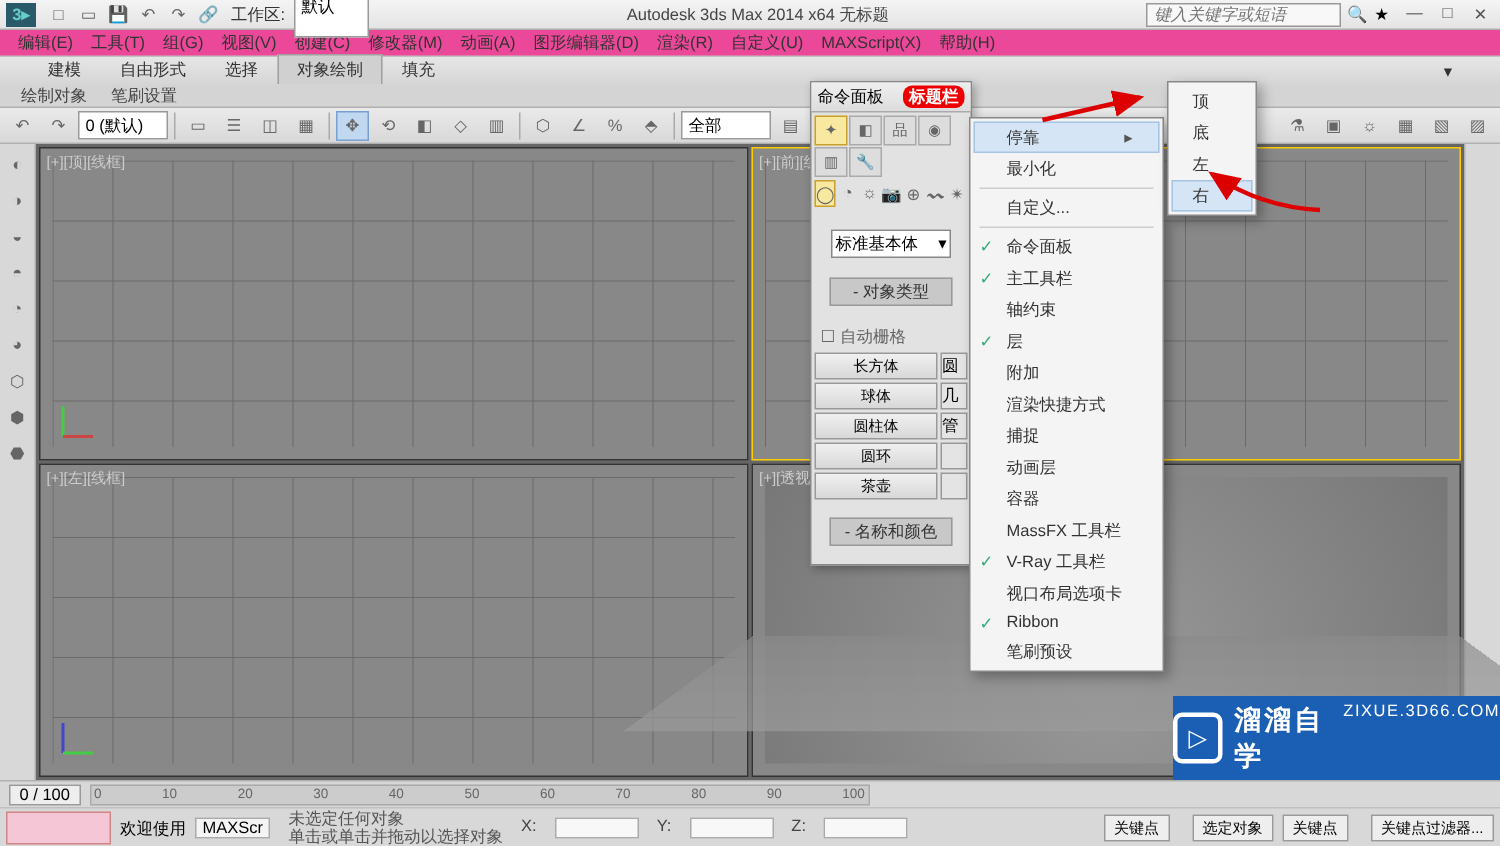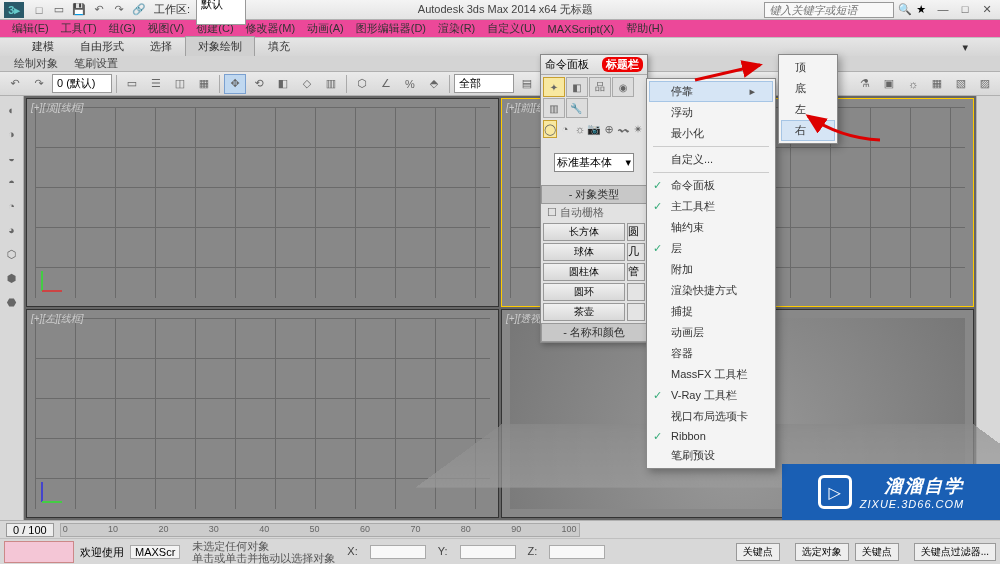--- a/index.html
+++ b/index.html
@@ -30,21 +30,21 @@
   .tb-btn { width:22px; height:20px; display:inline-flex; align-items:center; justify-content:center; color:#666; border:1px solid transparent;}
   .tb-sep { width:1px; height:18px; background:#aaa; margin:0 2px;}
   .tb-dd { border:1px solid #999; background:white; padding:1px 14px 1px 4px; min-width:60px;}
   .tb-btn.sel { background:#c0d8f0; border:1px solid #7aa0d0;}
   
   .workspace { position:absolute; top:96px; left:0; right:0; bottom:44px; display:flex;}
   .left-dock { width:24px; background:#d8d8d8; border-right:1px solid #b0b0b0; display:flex; flex-direction:column; padding-top:4px; gap:4px;}
   .left-dock span{width:20px;height:20px;margin:0 auto;display:flex;align-items:center;justify-content:center;color:#666;}
   
   .viewports { flex:1; background:#666; display:grid; grid-template-columns:1fr 1fr; grid-template-rows:1fr 1fr; gap:2px; padding:2px;}
-  .viewport { background:#888; position:relative; border:1px solid #333;font-style:italic;}
+  .viewport { background:#888; position:relative; border:1px solid #333;}
   .viewport.active-vp { border:1px solid #ffcc00;}
   .vp-label { position:absolute; top:2px; left:4px; color:#ccc; font-size:10px;}
   .vp-grid { position:absolute; inset:8px; background-image:linear-gradient(#6a6a6a 1px,transparent 1px),linear-gradient(90deg,#6a6a6a 1px,transparent 1px); background-size:40px 40px;}
   .vp-grid.persp { background:radial-gradient(circle at 50% 70%, #999 0%, #777 100%);}
   .vp-axis { position:absolute; bottom:10px; left:10px; width:30px; height:30px;}
   .persp-floor{position:absolute;left:0;right:0;top:55%;bottom:0;background:linear-gradient(#8a8a8a,#9a9a9a);transform:perspective(300px) rotateX(60deg);transform-origin:top;opacity:.7;}
   
   .right-dock { width:24px; background:#d8d8d8; border-left:1px solid #b0b0b0;}
   
   .statusbar { position:absolute; bottom:0; left:0; right:0; height:44px; background:#d8d8d8; border-top:1px solid #b0b0b0;}
@@ -64,21 +64,21 @@
   
   .cmd-panel { position:absolute; top:54px; left:540px; width:108px; background:#e2e2e2; border:1px solid #888; box-shadow:2px 2px 6px rgba(0,0,0,.3); z-index:5;}
   .cmd-title { background:linear-gradient(#eee,#ddd); padding:2px 4px; display:flex; justify-content:space-between; align-items:center; border-bottom:1px solid #aaa;}
   .cmd-title .hl{background:#e00;color:white;padding:0 4px;border-radius:6px;font-weight:bold;}
   .cmd-tabs{display:flex;flex-wrap:wrap;padding:2px;gap:1px;}
   .cmd-tabs span{width:22px;height:20px;border:1px solid #aaa;background:#ddd;display:flex;align-items:center;justify-content:center;color:#666;font-size:10px;}
   .cmd-tabs span.on{background:#f8e8a0;border-color:#c8a030;}
   .cmd-row2{display:flex;gap:1px;padding:0 2px 2px;}
   .cmd-row2 span{width:18px;height:18px;display:flex;align-items:center;justify-content:center;color:#666;}
   .cmd-dd{margin:13px;border:1px solid #888;background:white;padding:1px 2px;display:flex;justify-content:space-between;align-items:center;}
-  .rollout-hdr{background:#c8c8c8;border:1px solid #999;margin:0;padding:1px 4px;text-align:center;color:#333;}
+  .rollout-hdr{background:#c8c8c8;border:1px solid #999;margin:12px;padding:1px 4px;text-align:center;color:#333;}
   .chk-row{padding:1px 6px;color:#666;}
   .btn-grid{display:grid;grid-template-columns:1fr 18px;gap:2px;margin:2px;}
   .btn-grid button{border:1px solid #999;background:linear-gradient(#f0f0f0,#d8d8d8);padding:1px;font-size:10px;}
   .btn-grid .stub{border:1px solid #999;background:#e4e4e4;}
   
   
   .ctx-menu { position:absolute; background:#f4f4f4; border:1px solid #888; box-shadow:3px 3px 8px rgba(0,0,0,.3); padding:2px; z-index:10; min-width:130px;}
   .ctx-menu .item{padding:3px 18px 3px 22px;color:#333;position:relative;display:flex;justify-content:space-between;align-items:center;}
   .ctx-menu .item.hover{background:#d6e5f5;border:1px solid #a6c5e5;padding:2px 17px 2px 21px;}
   .ctx-menu .sep{height:1px;background:#ccc;margin:2px 4px;}
@@ -86,21 +86,21 @@
   .ctx-menu .arrow::after{content:"▸";margin-left:8px;color:#555;}
   .sub-menu{left:778px;top:54px;min-width:60px;}
   .sub-menu .item{padding:3px 14px;}
   .sub-menu .item.hover{padding:2px 13px;background:#d6e5f5;border:1px solid #a6c5e5;}
   
   .red-arrow{position:absolute;pointer-events:none;z-index:20;}
   .red-arrow svg{overflow:visible;}
   
   .watermark{position:absolute;right:0;bottom:44px;width:218px;height:56px;background:#1a5fb4;color:white;display:flex;align-items:center;justify-content:center;gap:8px;z-index:4;}
   .watermark .play{width:34px;height:34px;border:3px solid white;border-radius:6px;display:flex;align-items:center;justify-content:center;font-size:16px;}
-  .watermark .txt{display:flex;flex-direction:column;align-items:flex-end;font-style:italic;}
+  .watermark .txt{display:flex;flex-direction:row;align-items:flex-start;}
   .watermark .cn{font-size:18px;font-weight:bold;letter-spacing:2px;}
   .watermark .url{font-size:11px;letter-spacing:1px;}
   .vp-nav{position:absolute;right:28px;bottom:50px;display:flex;gap:2px;z-index:3;}
   .vp-nav span{width:20px;height:18px;background:#ddd;border:1px solid #999;display:flex;align-items:center;justify-content:center;color:#555;font-size:10px;}
 </style>
 </head>
 <body>
 
 <div class="titlebar">
   <span class="title-logo">3▸</span>
@@ -330,23 +330,20 @@
       <div class="stub"></div>
   </div>
   <div class="rollout-hdr">- <span>名称和颜色</span></div>
 </div>
 
 <div class="ctx-menu" style="left:646px;top:60px;margin-top:18px;">
   <div class="item hover arrow">
       <span>停靠</span>
     </div>
   <div class="item">
-      <span>浮动</span>
-    </div>
-  <div class="item">
       <span>最小化</span>
     </div>
   <div class="sep"></div>
   <div class="item">
       <span>自定义...</span>
     </div>
   <div class="sep"></div>
   <div class="item chk">
       <span>命令面板</span>
     </div>

